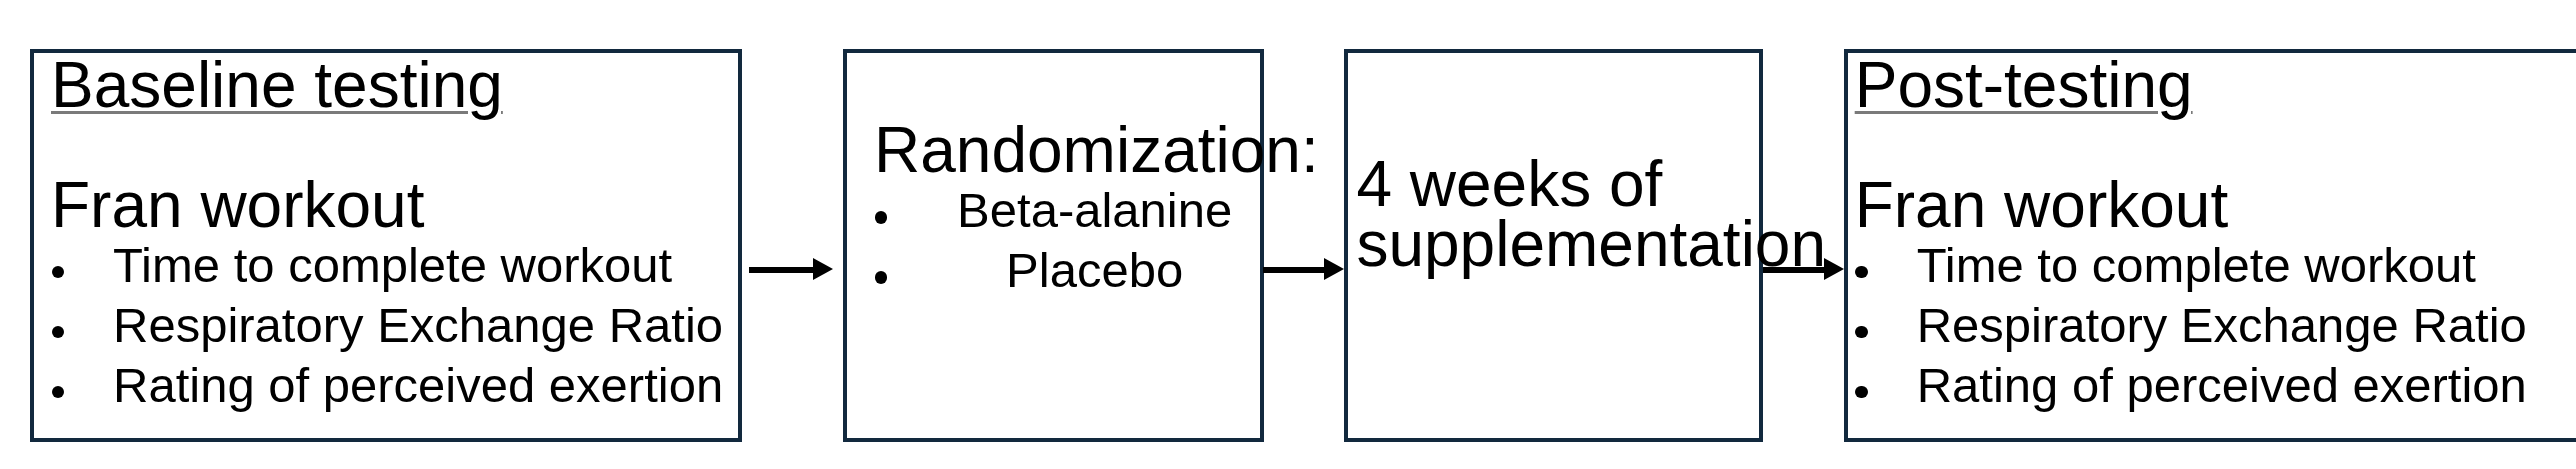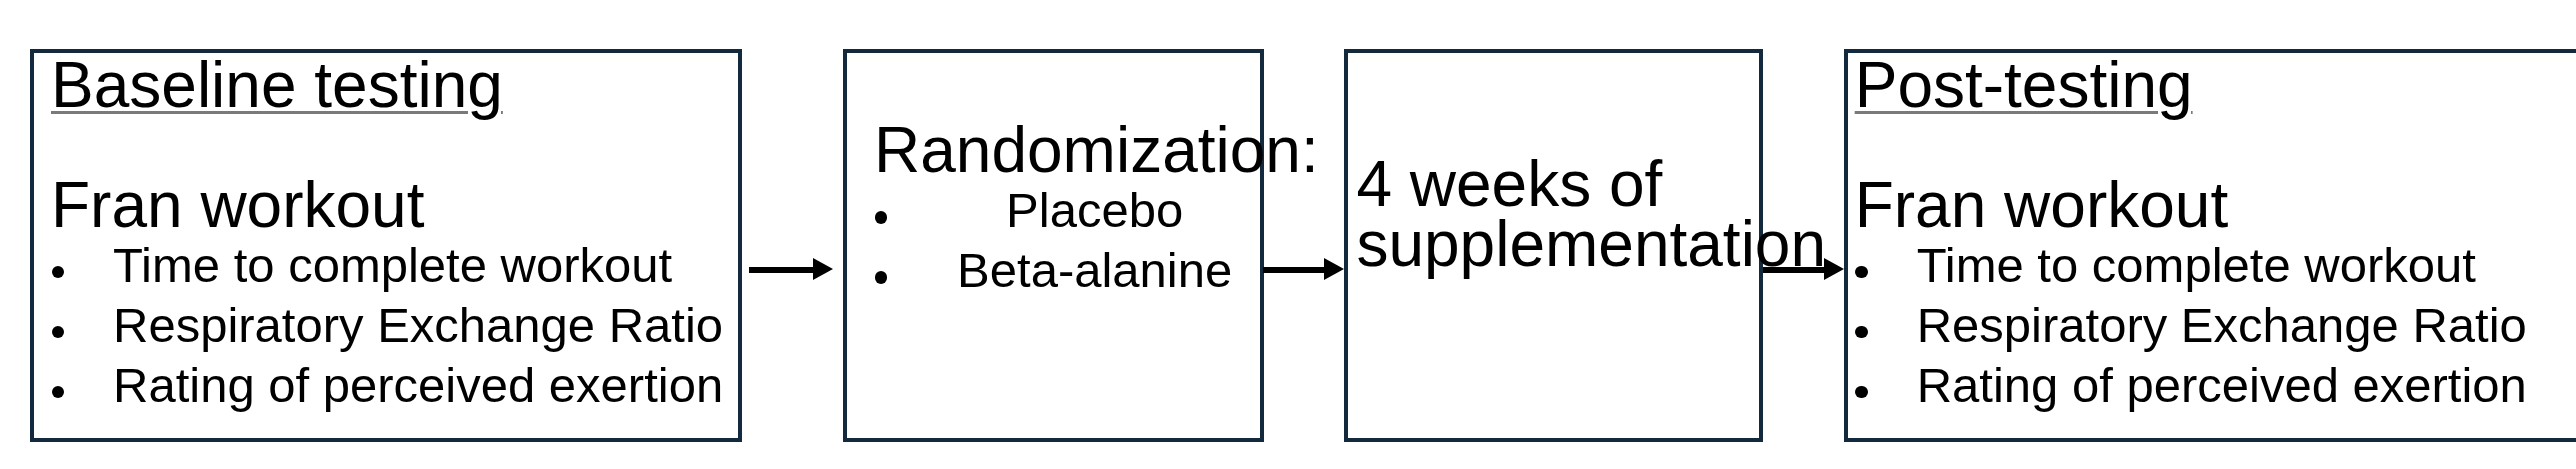--- a/index.html
+++ b/index.html
@@ -113,22 +113,22 @@
       <li>Respiratory Exchange Ratio</li>
       <li>Rating of perceived exertion</li>
     </ul>
   </section>
 
   <div class="arrow arrow-1"></div>
 
   <section class="box box-random">
     <h2 class="heading">Randomization:</h2>
     <ul class="bullets">
+      <li>Beta-alanine</li>
       <li>Placebo</li>
-      <li>Beta-alanine</li>
     </ul>
   </section>
 
   <div class="arrow arrow-2"></div>
 
   <section class="box box-supplement">
     <p class="plain-text">4 weeks of supplementation</p>
   </section>
 
   <div class="arrow arrow-3"></div>

